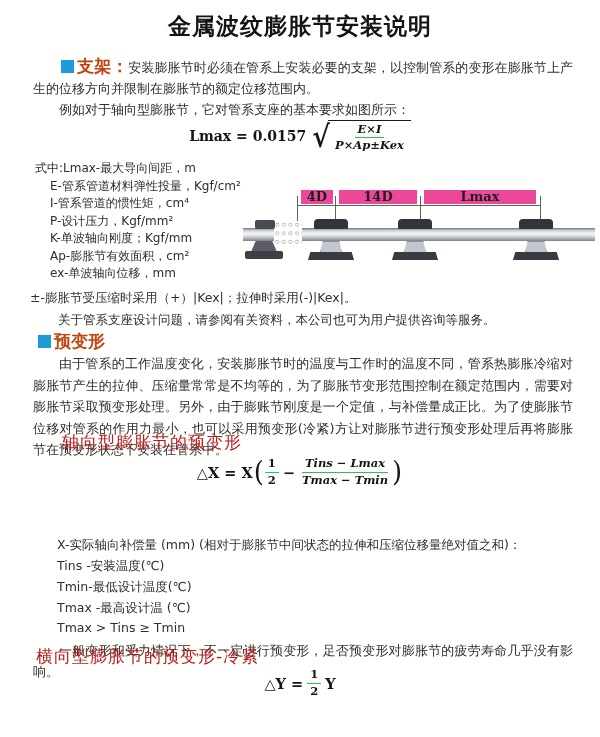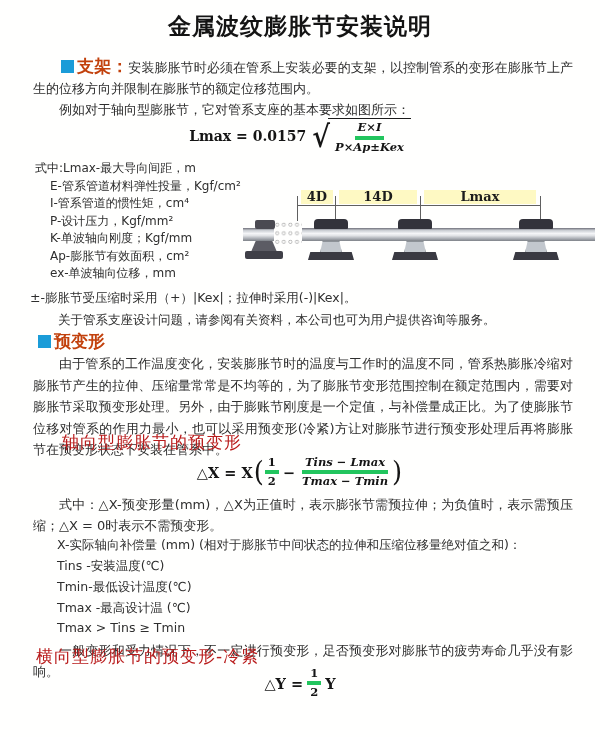--- a/index.html
+++ b/index.html
@@ -14,39 +14,39 @@
   #para-support{top:56px;left:33px;right:27px;}
   #para-support .para-first{text-indent:28px;}
   #example-line{top:99px;left:33px;right:27px;}
   
   .formula{left:0;right:0;display:flex;justify-content:center;align-items:center;font-family:"DejaVu Serif","Liberation Serif",serif;color:#151515;}
   #formula1{top:118px;height:36px;font-weight:bold;font-size:14px;}
   .rad{display:inline-flex;align-items:center;margin-left:6px;}
   .rad-sign{font-size:27px;font-weight:bold;line-height:1;margin-right:-2px;transform:scaleY(1.1);}
   .rad-body{border-top:1.6px solid #1a1a1a;padding:2px 4px 0 4px;}
   .frac{display:inline-flex;flex-direction:column;align-items:center;line-height:1.15;font-size:11.5px;vertical-align:middle;}
-  .frac .num{padding:0 3px 1px;border-bottom:4px solid #22c55e;}
+  .frac .num{padding:0 3px 1px;border-bottom:1px solid #22c55e;}
   .frac .den{padding:1px 3px 0;}
   .ital{font-style:italic;}
   #formula2{top:452px;height:40px;font-weight:bold;font-size:14.5px;}
   #formula3{top:668px;height:30px;font-weight:bold;font-size:14.5px;}
   .paren{font-size:26px;font-weight:normal;line-height:1;margin:0 1px;transform:scaleY(1.05);}
   .f-gap{margin:0 4px;}
   
   #var-list{top:160px;left:35px;width:300px;font-size:12px;color:#2e2e2e;}
   #var-list .vitem{line-height:17.5px;white-space:nowrap;}
   #var-list .vitem.sub{padding-left:15px;}
   #sign-note{top:289px;left:30px;right:27px;font-size:12.5px;line-height:18px;}
   #consult-note{top:311px;left:33px;right:27px;font-size:12.5px;line-height:18px;text-indent:2em;}
   
   #diagram{left:243px;top:192px;width:352px;height:82px;}
   .dim-line{position:absolute;left:54px;top:13px;width:243px;height:0;border-top:1px solid #606060;}
   .tick{position:absolute;top:4px;width:0;height:33px;border-left:1px solid #606060;}
   .t1{left:54px;} .t2{left:92px;} .t3{left:177px;} .t4{left:297px;}
-  .dim-label{position:absolute;top:-2px;text-align:center;font-family:"DejaVu Serif","Liberation Serif",serif;font-weight:bold;font-size:13px;color:#1c1c1c;background:#fef9c3;line-height:14px;}
+  .dim-label{position:absolute;top:-2px;text-align:center;font-family:"DejaVu Serif","Liberation Serif",serif;font-weight:bold;font-size:13px;color:#1c1c1c;background:#ec4899;line-height:14px;}
   .dl1{left:58px;width:32px;} .dl2{left:96px;width:78px;} .dl3{left:181px;width:112px;}
   .pipe{position:absolute;left:0;top:36px;width:352px;height:13px;background:linear-gradient(180deg,#70707a 0%,#c9cdd2 18%,#f4f5f7 42%,#e2e4e7 58%,#a9adb3 82%,#7e8288 100%);}
   .bellows{position:absolute;left:31px;top:29px;width:28px;height:27px;background:#fffffe;background-image:radial-gradient(circle at 3.2px 3.6px,#fffffe 0.8px,#adadad 1.5px,#fffffe 2.3px,rgba(0,0,0,0) 2.6px);background-size:6.6px 8.6px;}
   .anchor-cap{position:absolute;left:12px;top:28px;width:20px;height:9px;background:#4a4a52;border-radius:2px;}
   .anchor-ped{position:absolute;left:8px;top:49px;width:26px;height:11px;background:#5c5c64;clip-path:polygon(18% 0,82% 0,100% 100%,0 100%);}
   .anchor-base{position:absolute;left:2px;top:59px;width:38px;height:8px;background:#3f3f47;border-radius:2px;}
   .support{position:absolute;top:0;width:46px;height:82px;}
   .s1{left:65px;} .s2{left:149px;} .s3{left:270px;}
   .support .cap{position:absolute;left:6px;top:27px;width:34px;height:10px;background:#33333b;border-radius:4px 4px 1px 1px;}
   .support .ped{position:absolute;left:12px;top:49px;width:22px;height:12px;background:#c2c7cd;clip-path:polygon(12% 0,88% 0,100% 100%,0 100%);box-shadow:inset 0 0 0 1px #8d9298;}
@@ -153,21 +153,20 @@
       <span class="den">2</span>
     </span>
     <span class="f-gap">−</span>
     <span class="frac ital">
       <span class="num">Tins − Lmax</span>
       <span class="den">Tmax − Tmin</span>
     </span>
     <span class="paren">)</span>
   </div>
 
-  <div id="axial-explain" class="abs para indent">式中：△X-预变形量(mm)，△X为正值时，表示膨张节需预拉伸；为负值时，表示需预压缩；△X = 0时表示不需预变形。</div>
 
   <div id="ax-item-0" class="abs sub-item">X-实际轴向补偿量 (mm) (相对于膨胀节中间状态的拉伸和压缩位移量绝对值之和)：</div>
   <div id="ax-item-1" class="abs sub-item">Tins -安装温度(℃)</div>
   <div id="ax-item-2" class="abs sub-item">Tmin-最低设计温度(℃)</div>
   <div id="ax-item-3" class="abs sub-item">Tmax -最高设计温 (℃)</div>
   <div id="ax-item-4" class="abs sub-item">Tmax &gt; Tins ≥ Tmin</div>
 
   <div id="axial-note" class="abs para indent">一般变形和受力情况下，不一定进行预变形，足否预变形对膨胀节的疲劳寿命几乎没有影响。</div>
 
   <div id="lateral-heading" class="abs blue-heading">横向型膨胀节的预变形-冷紧</div>

